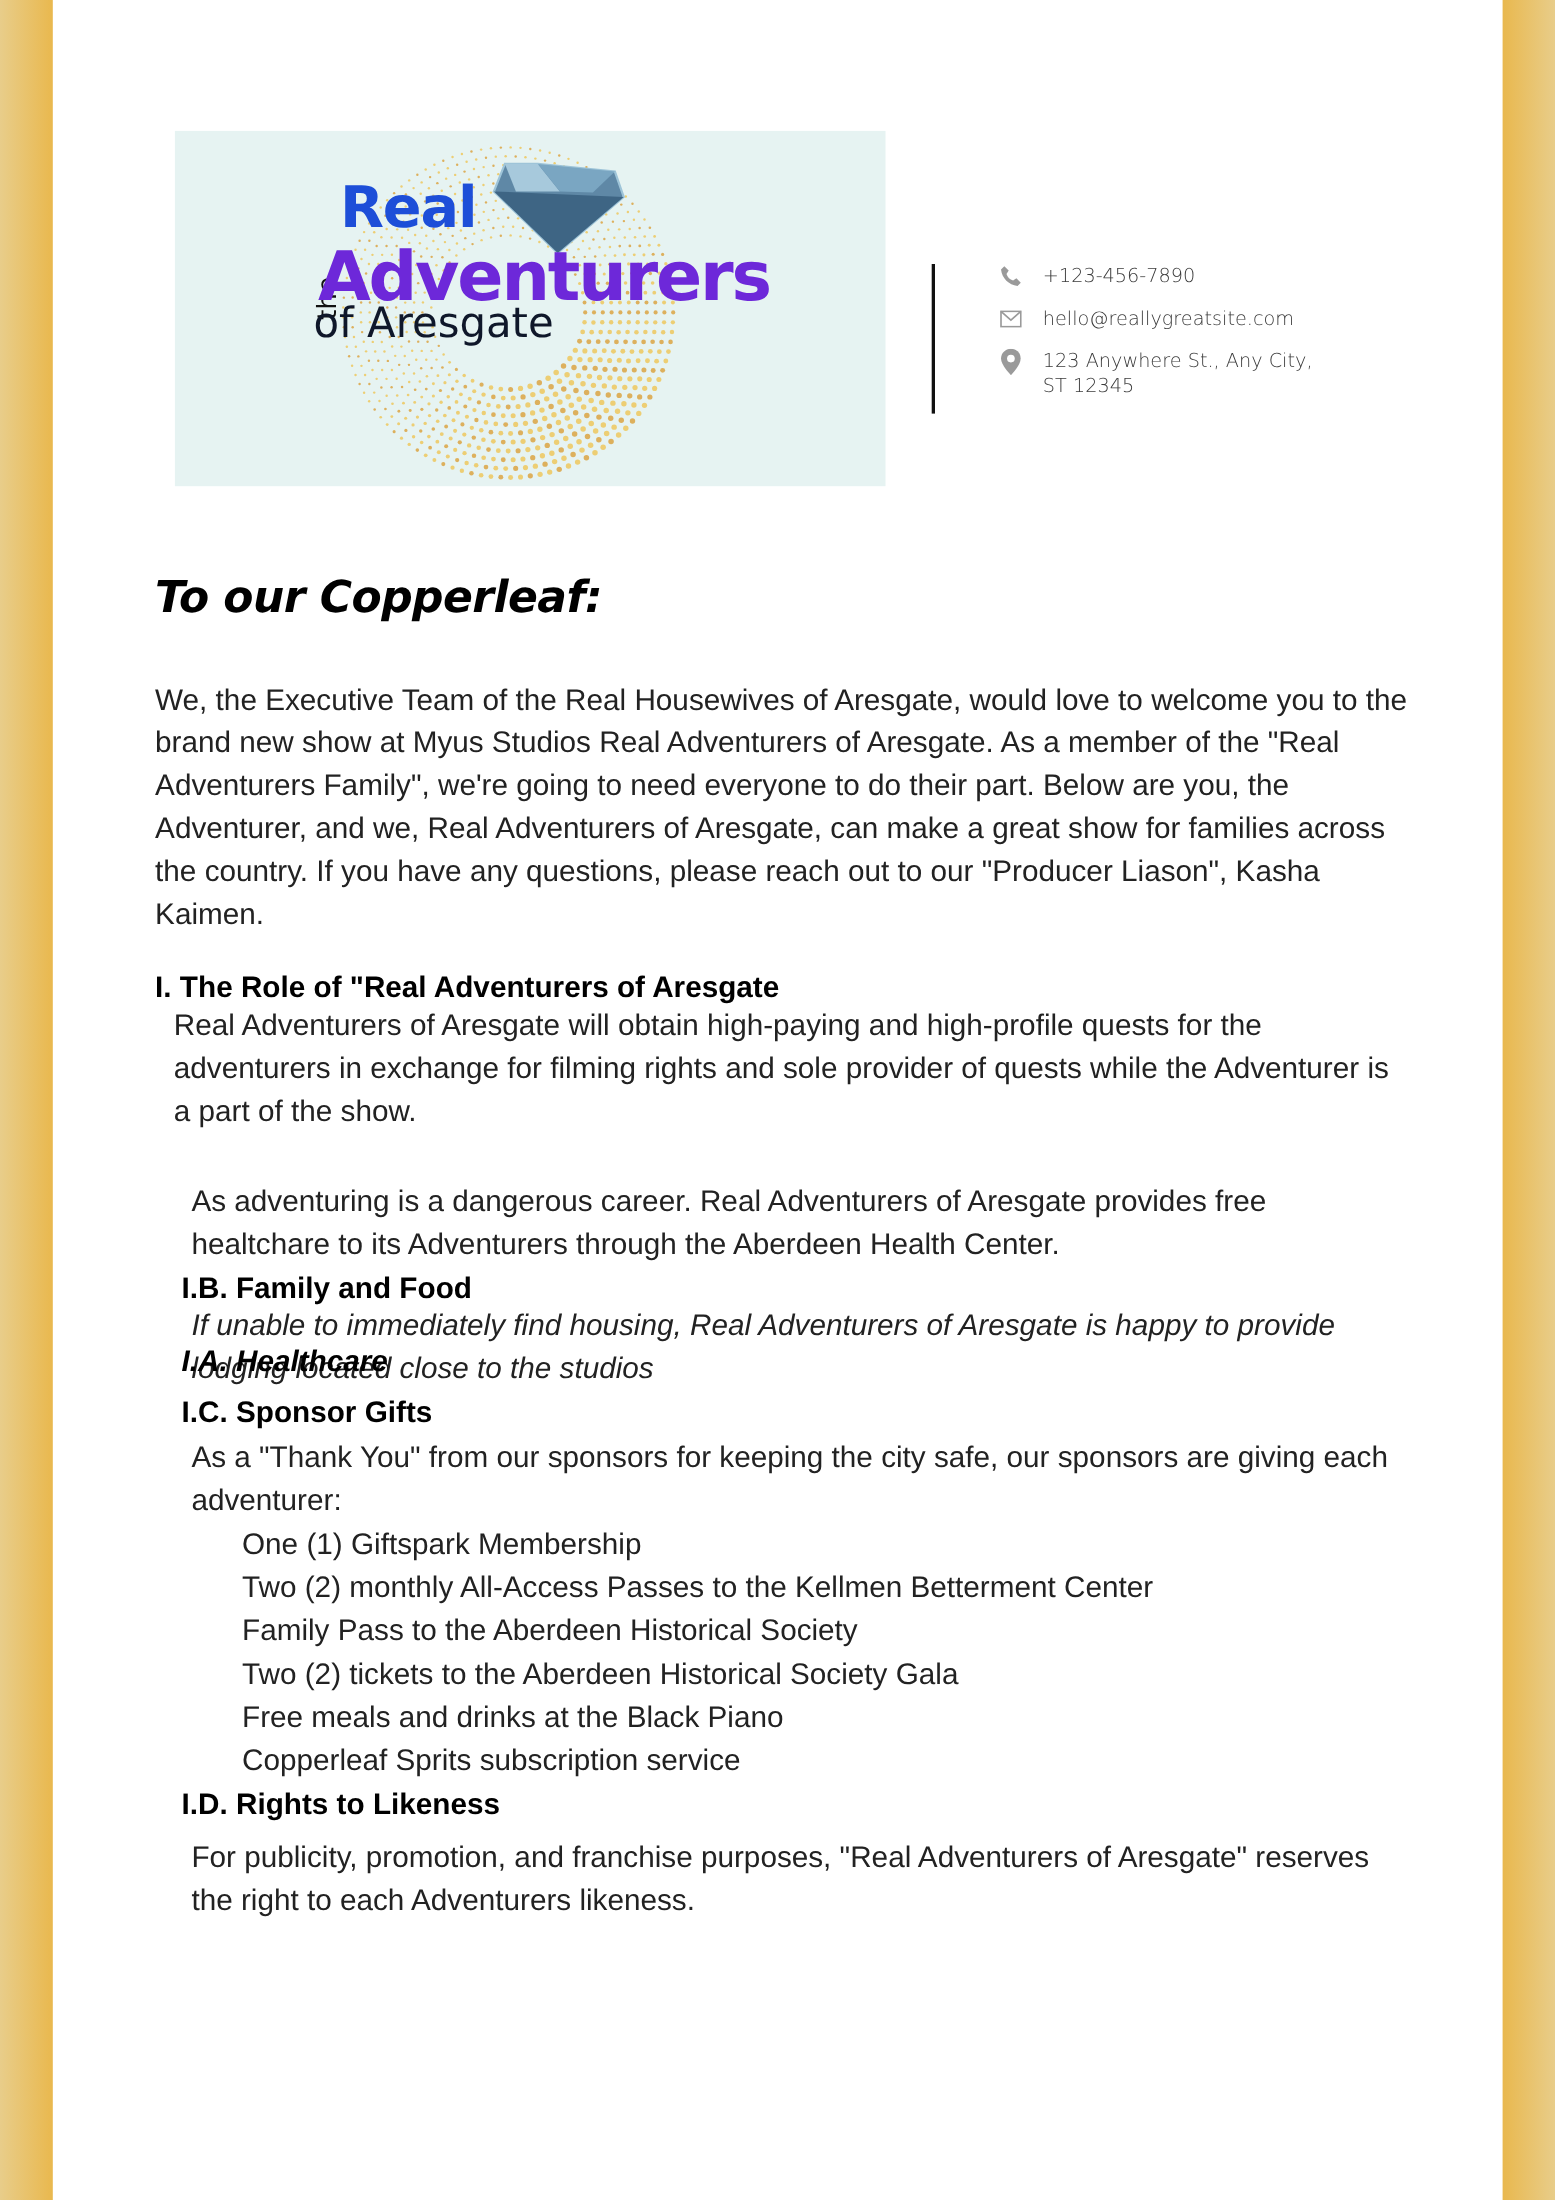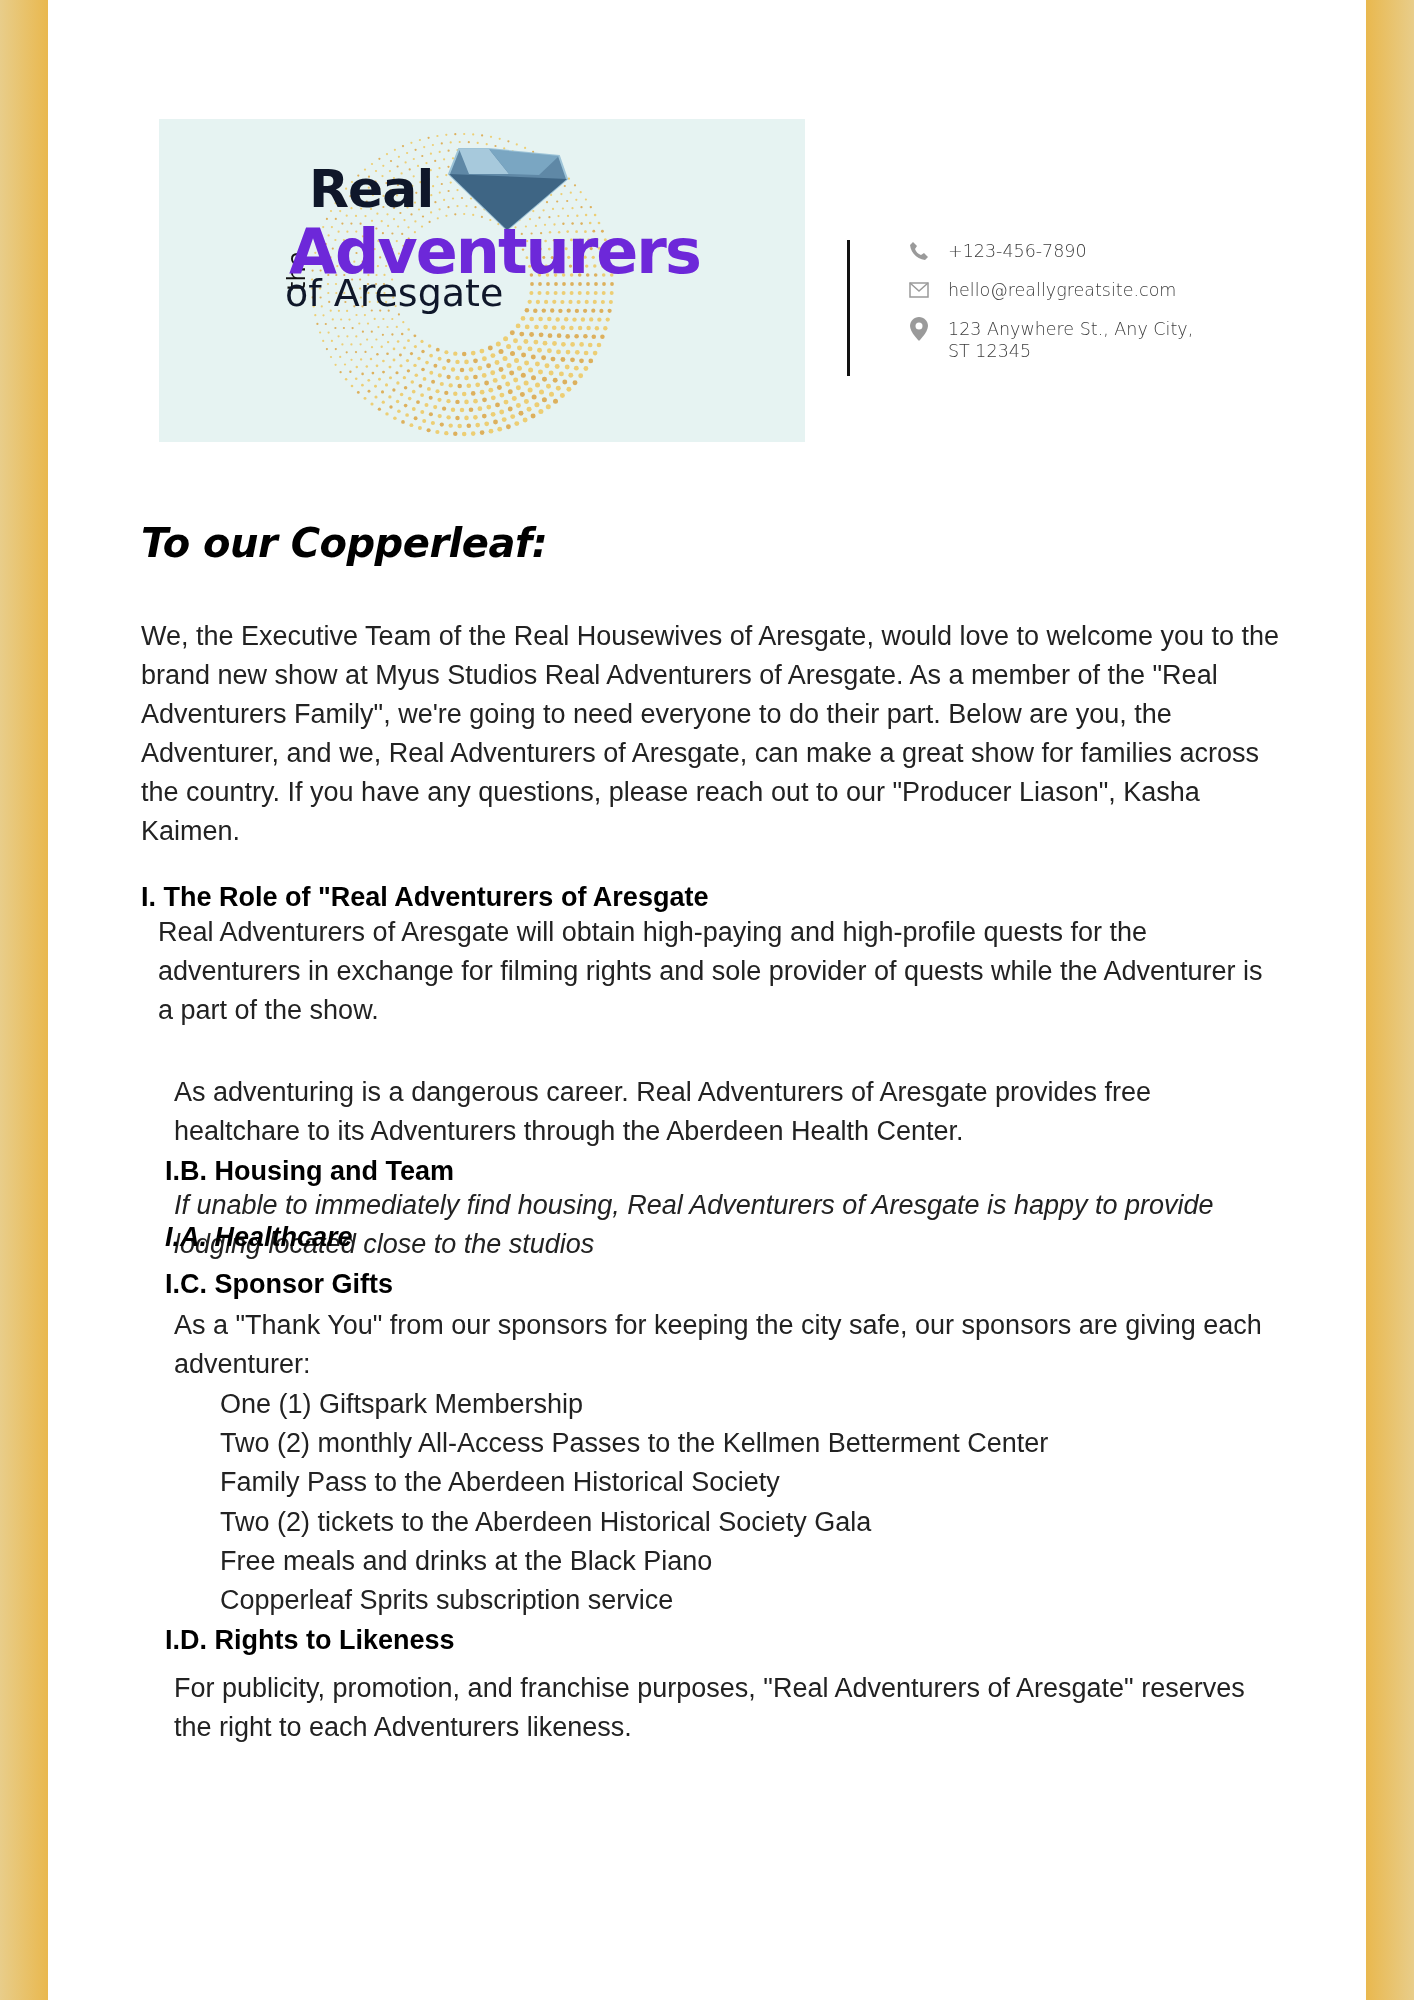--- a/index.html
+++ b/index.html
@@ -21,21 +21,21 @@
     background:#e6f3f2; overflow:hidden;
   }
   .logo-banner svg { position:absolute; left:0; top:0; }
   .logo-the {
     position:absolute; left:124px; top:172px; font-size:24px; font-weight:400;
     transform:rotate(-90deg); transform-origin:left top; color:#111;
     font-family:"DejaVu Sans", sans-serif;
   }
   .logo-real {
     position:absolute; left:150px; top:40px; font-size:52px; font-weight:700;
-    font-family:"DejaVu Sans", sans-serif; letter-spacing:-1px; color:#0f172a;
+    font-family:"DejaVu Sans", sans-serif; letter-spacing:-1px; color:#1d4ed8;
   }
   .logo-adv {
     position:absolute; left:130px; top:96px; font-size:62px; font-weight:700;
     font-family:"DejaVu Sans", sans-serif; letter-spacing:-2px; color:#6d28d9;
   }
   .logo-of {
     position:absolute; left:126px; top:152px; font-size:38px; font-weight:400;
     font-family:"DejaVu Sans", sans-serif; color:#0f172a;
   }
 
@@ -961,21 +961,21 @@
 
 <div class="heading-italic">To our Copperleaf:</div>
 
 <div class="doc-text" style="left:141px; top:617px; width:1140px;">We, the Executive Team of the Real Housewives of Aresgate, would love to welcome you to the brand new show at Myus Studios Real Adventurers of Aresgate. As a member of the "Real Adventurers Family", we're going to need everyone to do their part. Below are you, the Adventurer, and we, Real Adventurers of Aresgate, can make a great show for families across the country. If you have any questions, please reach out to our "Producer Liason", Kasha Kaimen.</div>
 
 <div class="sec-head" style="left:141px; top:882px;">I. The Role of "Real Adventurers of Aresgate</div>
 <div class="doc-text" style="left:158px; top:913px; width:1110px;">Real Adventurers of  Aresgate will obtain high-paying and high-profile quests for the adventurers in exchange for filming rights and sole provider of quests while the Adventurer is a part of the show.</div>
 
 <div class="doc-text" style="left:174px; top:1073px; width:1110px;">As adventuring is a dangerous career. Real Adventurers of Aresgate provides free healtchare to its Adventurers through the Aberdeen Health Center.</div>
 
-<div class="sec-head" style="left:165px; top:1156px;">I.B. Housing and Team</div>
+<div class="sec-head" style="left:165px; top:1156px;">I.B. Family and Food</div>
 <div class="doc-text" style="left:174px; top:1186px; width:1080px;font-style:italic;">If unable to immediately find housing, Real Adventurers of Aresgate is happy to provide lodging located close to the studios</div>
 
 <div class="sec-head italic" style="left:165px; top:1222px;">I.A. Healthcare</div>
 
 <div class="sec-head" style="left:165px; top:1269px;">I.C. Sponsor Gifts</div>
 <div class="doc-text" style="left:174px; top:1306px; width:1110px;">As a "Thank You" from our sponsors for keeping the city safe, our sponsors are giving each adventurer:</div>
 
 <ul class="gift-list">
   <li>One (1) Giftspark Membership</li>
   <li>Two (2) monthly All-Access Passes to the Kellmen Betterment Center</li>

